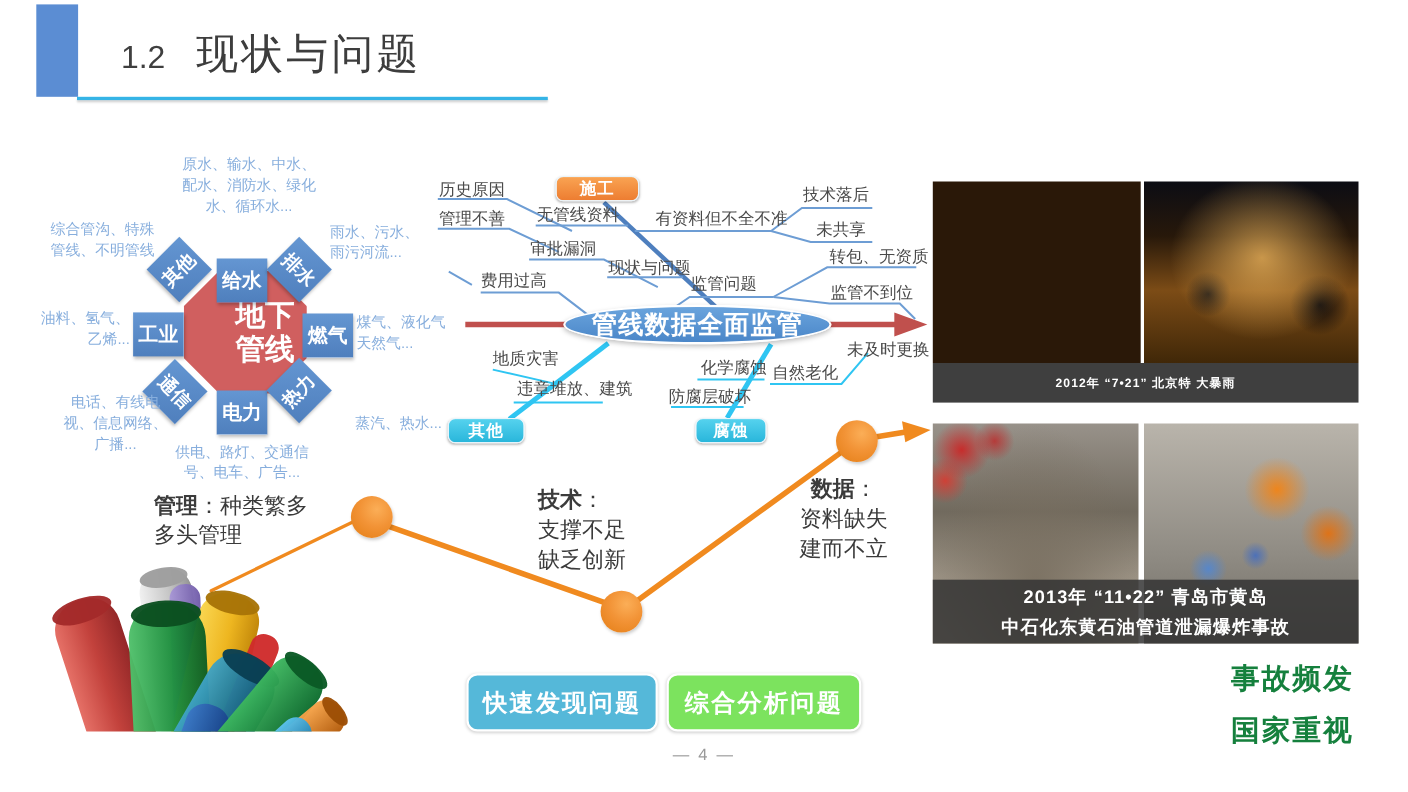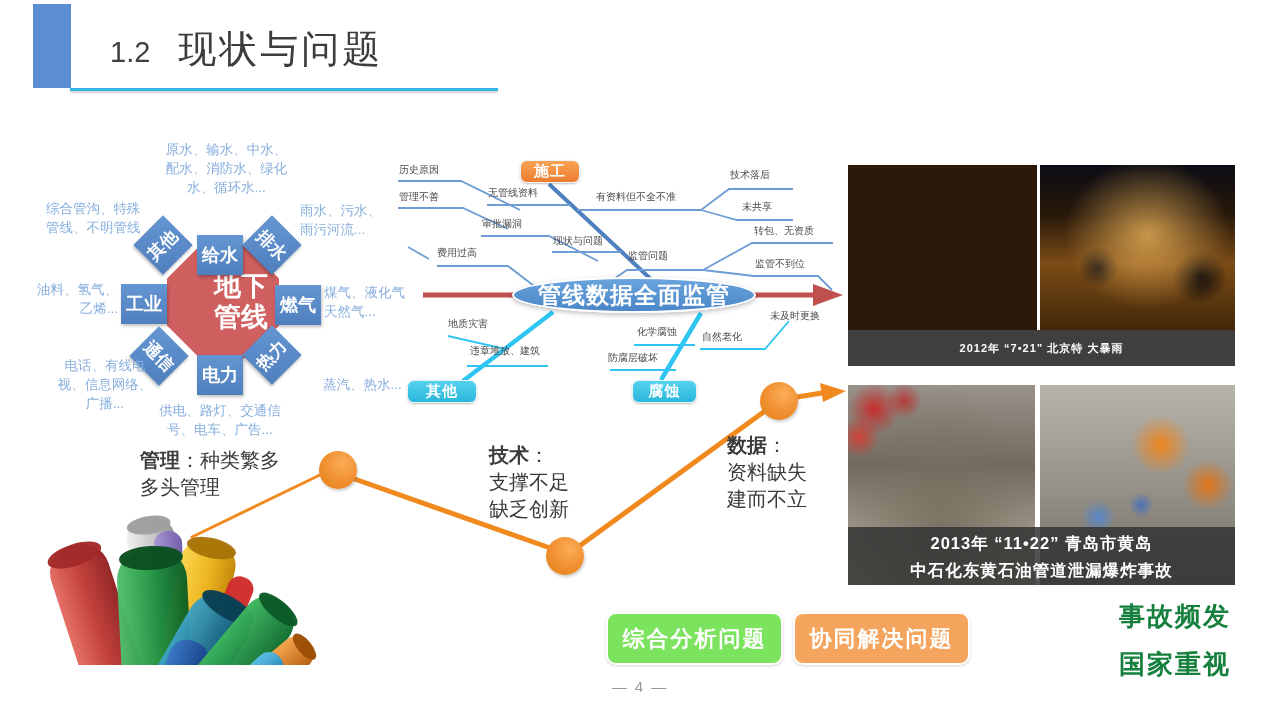--- a/index.html
+++ b/index.html
@@ -31,21 +31,21 @@
   
   .fb-ellipse{position:absolute;left:512px;top:277px;width:244px;height:36px;border-radius:50%;
               background:linear-gradient(180deg,#6aa4dd,#4a86c8);border:2px solid #fff;
               box-shadow:0 2px 5px rgba(0,0,0,.25);display:flex;align-items:center;justify-content:center;
               color:#fff;font-size:23px;font-weight:bold;letter-spacing:1px;}
   .fb-box{position:absolute;height:23px;border-radius:7px;display:flex;align-items:center;
           justify-content:center;color:#fff;font-size:15px;font-weight:bold;border:1px solid #e9f4fa;
           box-shadow:0 1px 2px rgba(0,0,0,.25);letter-spacing:1px;}
   .fb-box.orange{background:linear-gradient(180deg,#f9a352,#ed7d31);}
   .fb-box.cyan{background:linear-gradient(180deg,#55d2ee,#29b6db);}
-  .lbl{position:absolute;color:#4a4a4a;font-size:10px;white-space:nowrap;}
+  .lbl{position:absolute;color:#4a4a4a;font-size:15px;white-space:nowrap;}
   
   .problem{position:absolute;color:#3b3b3b;font-size:20px;line-height:27px;white-space:pre-line;}
   .problem b{font-weight:bold;}
   .zignode{position:absolute;width:38px;height:38px;border-radius:50%;
            background:radial-gradient(circle at 62% 32%,#fbae57 0%,#f29336 45%,#e37d14 100%);
            box-shadow:1px 2px 3px rgba(0,0,0,.2);}
   
   .solution{position:absolute;height:53px;border-radius:10px;display:flex;align-items:center;
             justify-content:center;color:#fff;font-size:22px;font-weight:600;letter-spacing:2px;
             border:2px solid #fff;box-shadow:0 1px 3px rgba(0,0,0,.18);}
@@ -178,21 +178,21 @@
 视、信息网络、
 广播...</div>
     <div class="hubdesc" style="left:36px;top:281px;width:82px;text-align:right;">油料、氢气、
 乙烯...</div>
     <div class="hubdesc" style="left:46px;top:200px;width:104px;">综合管沟、特殊
 管线、不明管线</div>
   </div>
 
   <div>
     <div class="fb-ellipse">管线数据全面监管</div>
-    <div class="fb-box orange" style="left:520px;top:160px;width:60px;">施工</div>
+    <div class="fb-box orange" style="left:505px;top:160px;width:76px;">施工</div>
     <div class="fb-box cyan" style="left:407px;top:380px;width:70px;">其他</div>
     <div class="fb-box cyan" style="left:632px;top:380px;width:65px;">腐蚀</div>
     <span class="lbl" style="left:399px;top:163px;">历史原因</span>
     <span class="lbl" style="left:399px;top:190px;">管理不善</span>
     <span class="lbl" style="left:488px;top:186px;">无管线资料</span>
     <span class="lbl" style="left:482px;top:217px;">审批漏洞</span>
     <span class="lbl" style="left:553px;top:234px;">现状与问题</span>
     <span class="lbl" style="left:437px;top:246px;">费用过高</span>
     <span class="lbl" style="left:596px;top:190px;">有资料但不全不准</span>
     <span class="lbl" style="left:730px;top:168px;">技术落后</span>
@@ -210,26 +210,26 @@
 
   <div class="zignode" style="left:319px;top:451px;"></div>
   <div class="zignode" style="left:546px;top:537px;"></div>
   <div class="zignode" style="left:760px;top:382px;"></div>
 
   <div class="problem" style="left:140px;top:447px;"><b>管理</b><span>：种类繁多
 多头管理</span></div>
   <div class="problem" style="left:489px;top:442px;"><b>技术</b><span>：
 支撑不足
 缺乏创新</span></div>
-  <div class="problem" style="left:727px;top:432px;"><b>数据</b><span>：
+  <div class="problem" style="left:727px;top:432px;text-align:center;"><b>数据</b><span>：
 资料缺失
 建而不立</span></div>
 
+  <div class="solution sol-blue" style="left:424px;top:612px;width:174px;">快速发现问题</div>
   <div class="solution sol-green" style="left:606px;top:612px;width:177px;">综合分析问题</div>
-  <div class="solution sol-orange" style="left:793px;top:612px;width:177px;">协同解决问题</div>
 
   <div class="photo photo-beijing-1"></div>
   <div class="photo photo-beijing-2"></div>
   <div class="caption1">2012年 “7•21” 北京特 大暴雨</div>
   <div class="photo photo-qingdao-1"></div>
   <div class="photo photo-qingdao-2"></div>
   <div class="caption2">
     <div>2013年 “11•22” 青岛市黄岛</div>
     <div>中石化东黄石油管道泄漏爆炸事故</div>
   </div>

